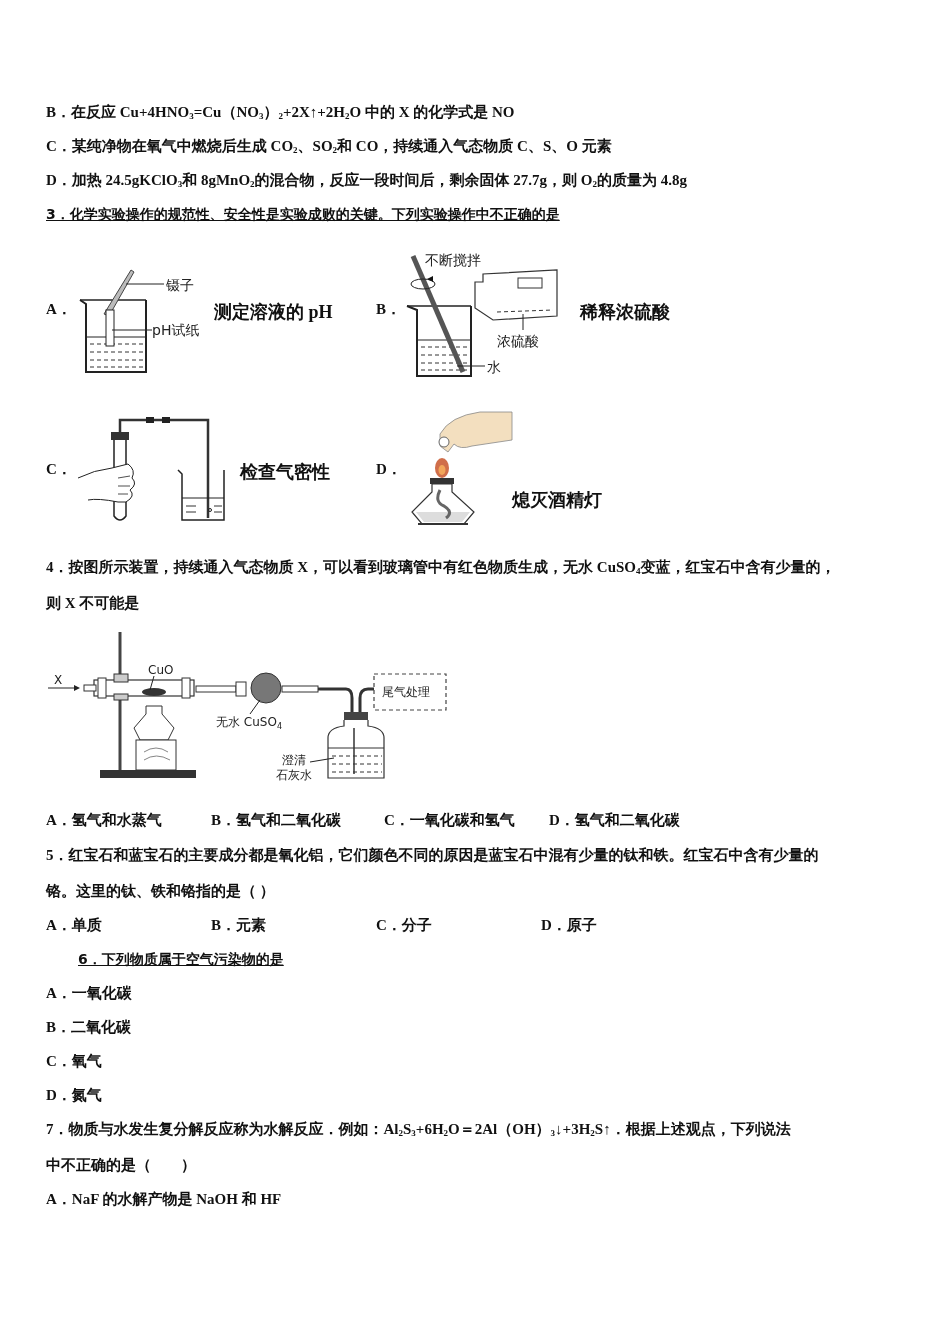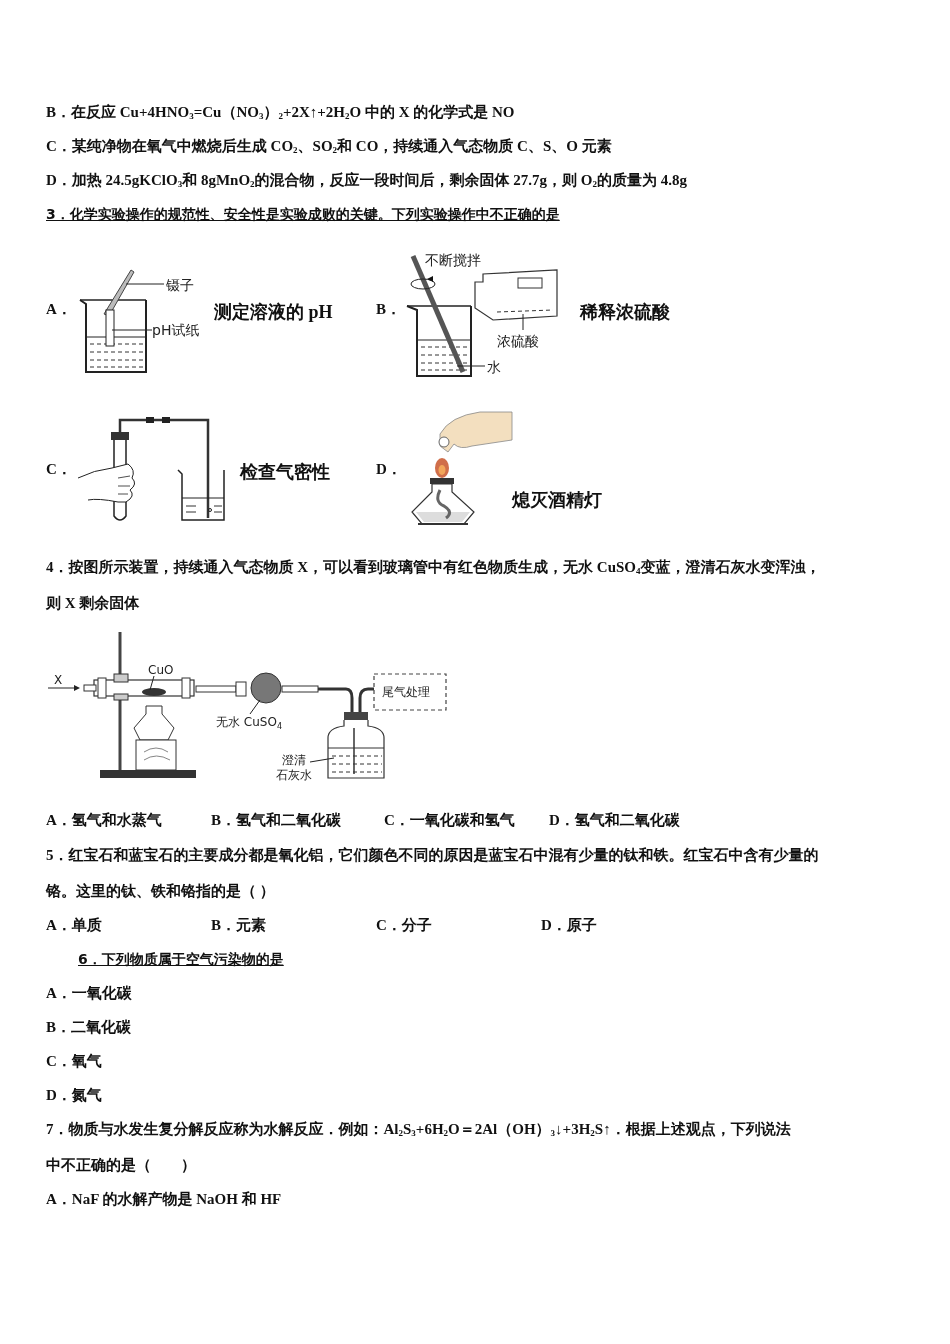--- a/index.html
+++ b/index.html
@@ -120,23 +120,23 @@
 
   <rect x="20" y="72" width="24" height="6" fill="#333"></rect>
   <path d="M22 78 L22 86 L2 106 L12 118 L54 118 L64 106 L42 86 L42 78 Z" fill="#fff" stroke="#333" stroke-width="1.2"></path>
   <path d="M6 106 L60 106 L52 116 L14 116 Z" fill="#ddd"></path>
   <path d="M30 84 Q24 96 34 100 Q44 106 36 112" fill="none" stroke="#666" stroke-width="3"></path>
   <line x1="8" y1="118" x2="58" y2="118" stroke="#333" stroke-width="2"></line>
 </svg>
 <div class="caption" style="left:512px; top:460px;margin-top:28px;">熄灭酒精灯</div>
 
 <div class="line" style="top:557px;">
-  <span>4．按图所示装置，持续通入气态物质 X，可以看到玻璃管中有红色物质生成，无水 CuSO</span><sub>4</sub><span>变蓝，澄清石灰水变浑浊，</span>
-</div>
-<div class="line" style="top:593px;">则 X 剩余固体</div>
+  <span>4．按图所示装置，持续通入气态物质 X，可以看到玻璃管中有红色物质生成，无水 CuSO</span><sub>4</sub><span>变蓝，红宝石中含有少量的，</span>
+</div>
+<div class="line" style="top:593px;">则 X 不可能是</div>
 
 <svg style="left:44px; top:628px;" width="410" height="160" viewBox="0 0 410 160">
 
   <text class="lbl" x="10" y="56" font-size="12">X</text>
   <line x1="4" y1="60" x2="30" y2="60" stroke="#222" stroke-width="1"></line>
   <polygon points="30,57 36,60 30,63" fill="#222"></polygon>
 
   <line x1="76" y1="4" x2="76" y2="144" stroke="#444" stroke-width="3"></line>
   <rect x="56" y="142" width="96" height="8" fill="#333"></rect>
 

